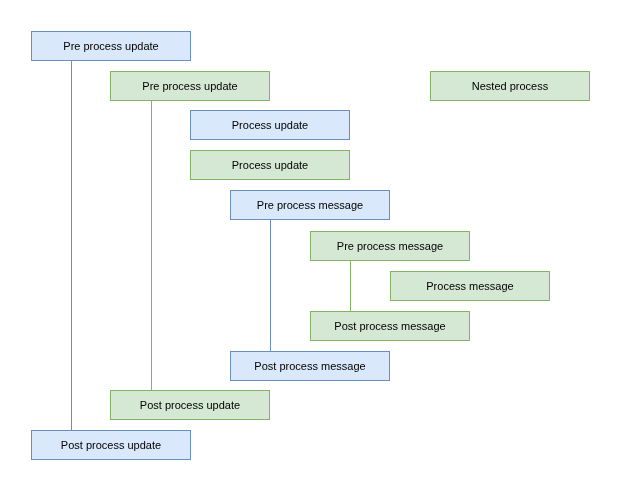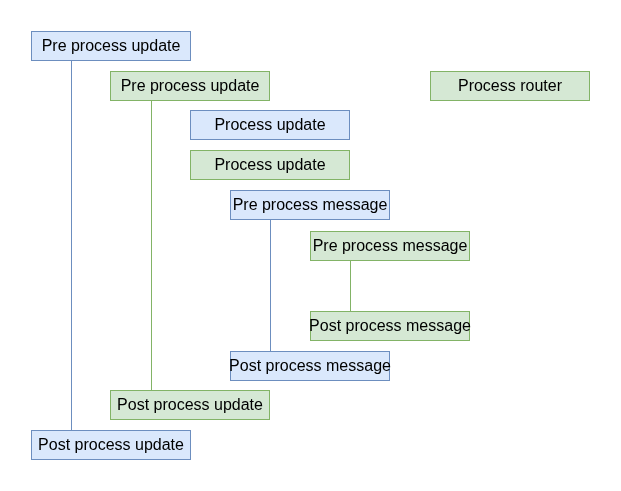--- a/index.html
+++ b/index.html
@@ -6,21 +6,21 @@
     margin: 0;
     padding: 0;
     background: #ffffff;
   }
   .canvas {
     position: relative;
     width: 621px;
     height: 491px;
     background: #ffffff;
     font-family: "Liberation Sans", sans-serif;
-    font-size: 16px;
+    font-size: 11px;
     color: #000000;
     overflow: hidden;
   }
   .node {
     position: absolute;
     width: 160px;
     height: 30px;
     box-sizing: border-box;
     display: flex;
     align-items: center;
@@ -53,20 +53,21 @@
   <div class="vline nested_router" style="left:151px; top:101px; height:289px"></div>
   <div class="vline dispatcher" style="left:270px; top:220px; height:131px"></div>
   <div class="vline nested_router" style="left:350px; top:261px; height:50px"></div>
 
   <div class="node dispatcher" style="left:31px; top:31px">Pre process update</div>
   <div class="node nested_router" style="left:110px; top:71px">Pre process update</div>
   <div class="node dispatcher" style="left:190px; top:110px">Process update</div>
   <div class="node nested_router" style="left:190px; top:150px">Process update</div>
   <div class="node dispatcher" style="left:230px; top:190px">Pre process message</div>
   <div class="node nested_router" style="left:310px; top:231px">Pre process message</div>
+  <div class="node nested_router" style="left:390px; top:271px">Process message</div>
   <div class="node nested_router" style="left:310px; top:311px">Post process message</div>
   <div class="node dispatcher" style="left:230px; top:351px">Post process message</div>
   <div class="node nested_router" style="left:110px; top:390px">Post process update</div>
   <div class="node dispatcher" style="left:31px; top:430px">Post process update</div>
 
-  <div class="node nested_router" style="left:430px; top:71px">Process router</div>
+  <div class="node nested_router" style="left:430px; top:71px">Nested process</div>
 
 </div>
 
 </body></html>

